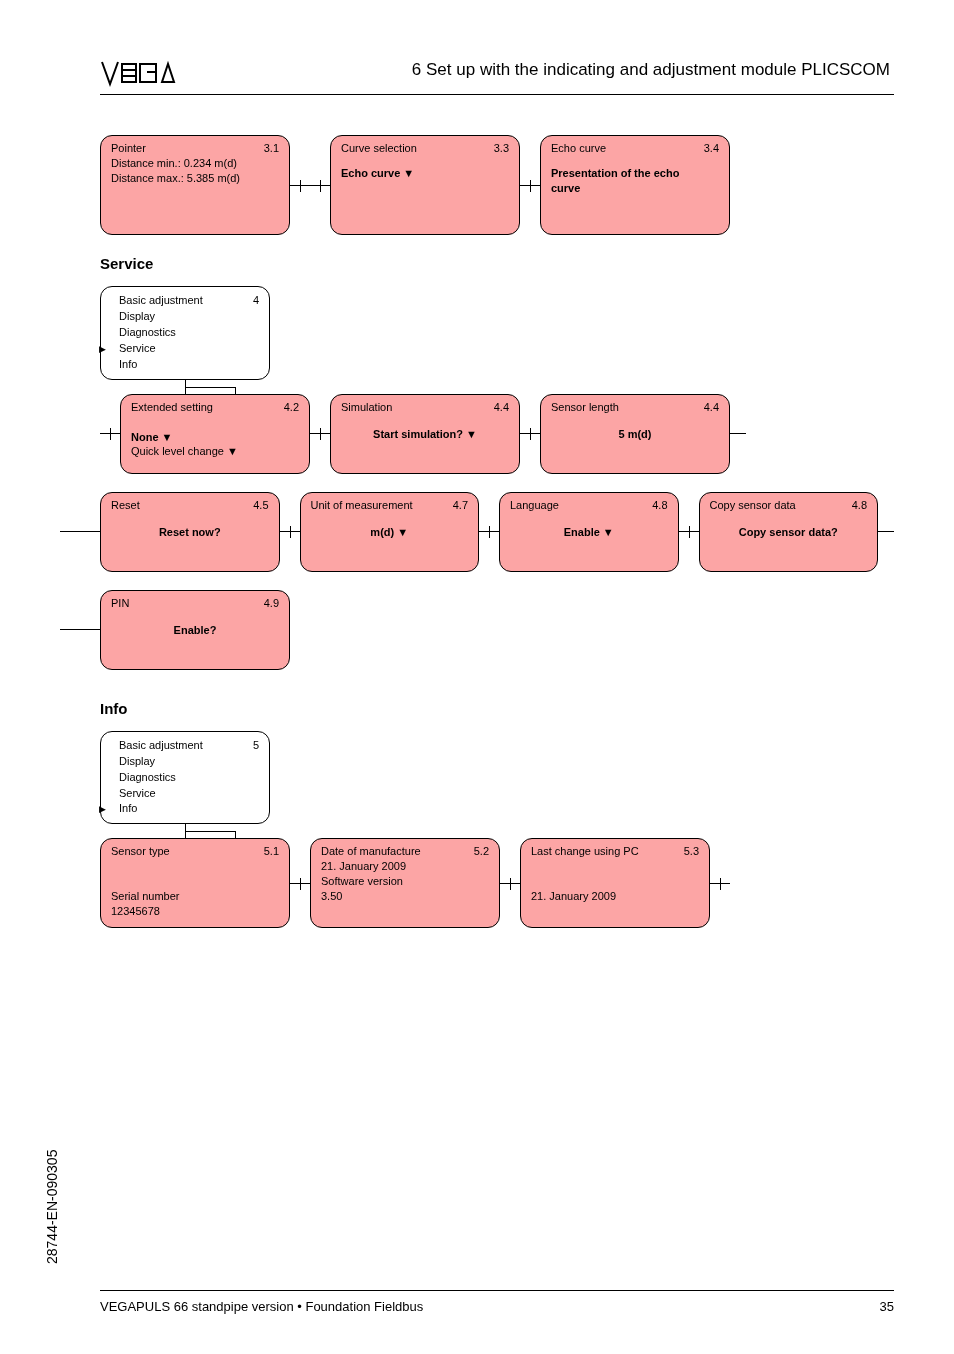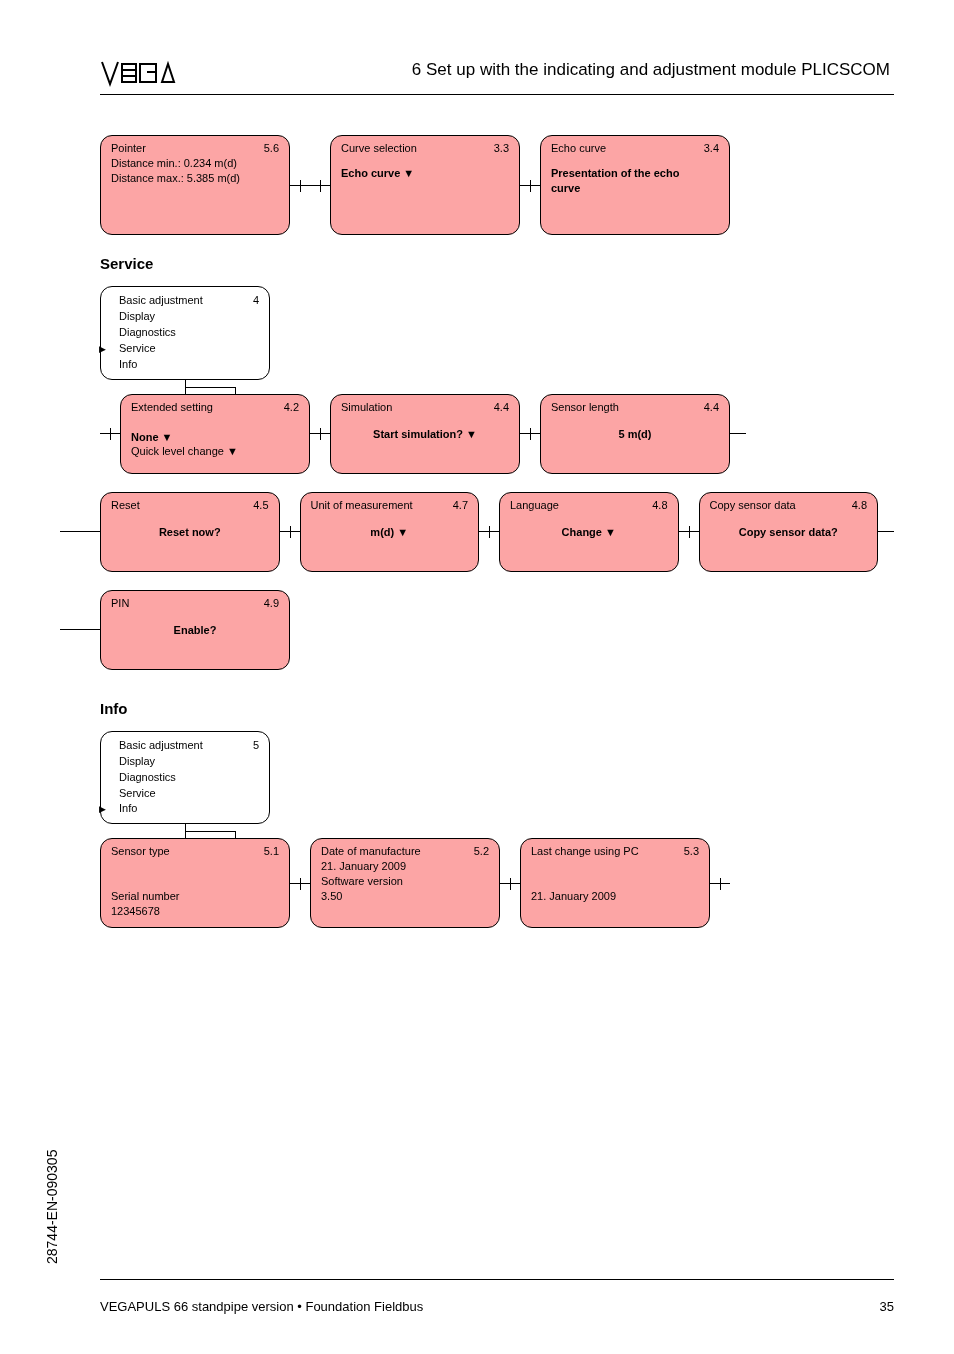--- a/index.html
+++ b/index.html
@@ -110,21 +110,21 @@
     display: flex;
     align-items: center;
   }
   .leftconn-line { width: 40px; border-top: 1px solid #000; }
   .footer {
     position: absolute;
     bottom: 40px;
     left: 100px;
     right: 60px;
     border-top: 1px solid #000;
-    padding-top: 19px;
+    padding-top: 8px;
     display: flex;
     justify-content: space-between;
     font-size: 13px;
   }
   .sidevert {
     position: absolute;
     left: 60px;
     bottom: 90px;
     transform: rotate(-90deg);
     transform-origin: left bottom;
@@ -165,21 +165,21 @@
       </g>
     </svg>
   </div>
   <div class="header-title">6  Set up with the indicating and adjustment module PLICSCOM</div>
 </div>
 
 <div class="row">
   <div class="box box-tall">
     <div class="box-title-row">
       <span>Pointer</span>
-      <span class="box-num">5.6</span>
+      <span class="box-num">3.1</span>
     </div>
     <div class="box-body">
       <div></div>
       <div>Distance min.: 0.234 m(d)</div>
       <div>Distance max.: 5.385 m(d)</div>
     </div>
   </div>
   <div class="conn">
       <div class="conn-line conn-tee"></div>
     </div>
@@ -302,21 +302,21 @@
   </div>
   <div class="conn">
       <div class="conn-line conn-tee"></div>
     </div>
   <div class="box">
     <div class="box-title-row">
       <span>Language</span>
       <span class="box-num">4.8</span>
     </div>
     <div class="box-body center" style="padding-top:12px;">
-      <div class="bold">Change ▼</div>
+      <div class="bold">Enable ▼</div>
     </div>
   </div>
   <div class="conn">
       <div class="conn-line conn-tee"></div>
     </div>
   <div class="box">
     <div class="box-title-row">
       <span>Copy sensor data</span>
       <span class="box-num">4.8</span>
     </div>

